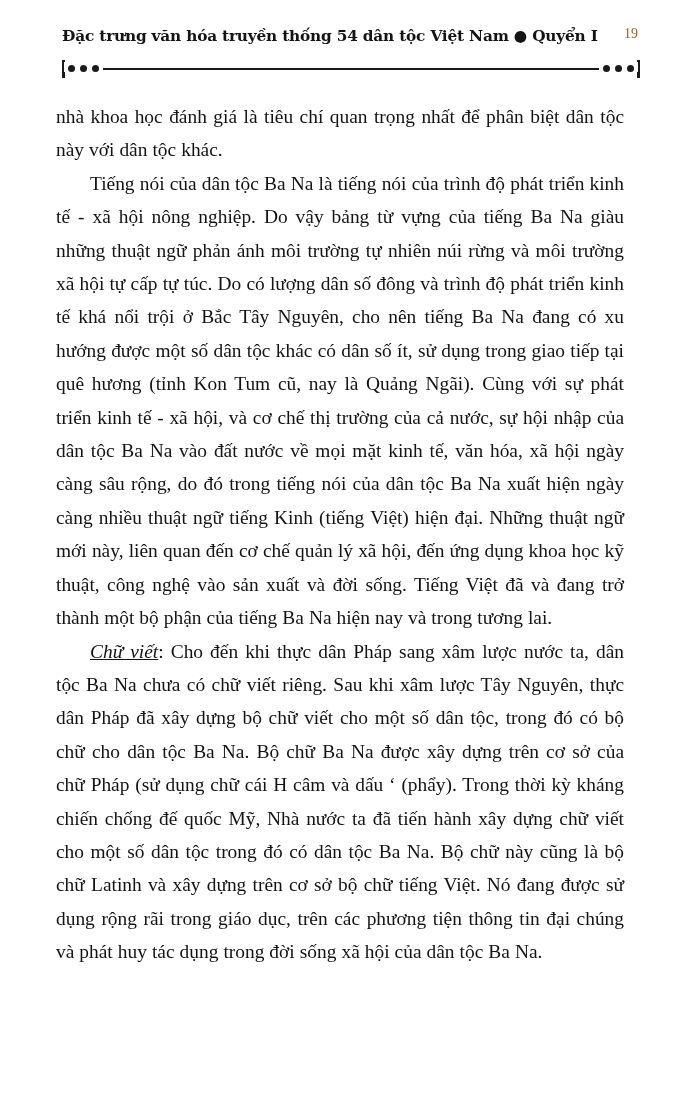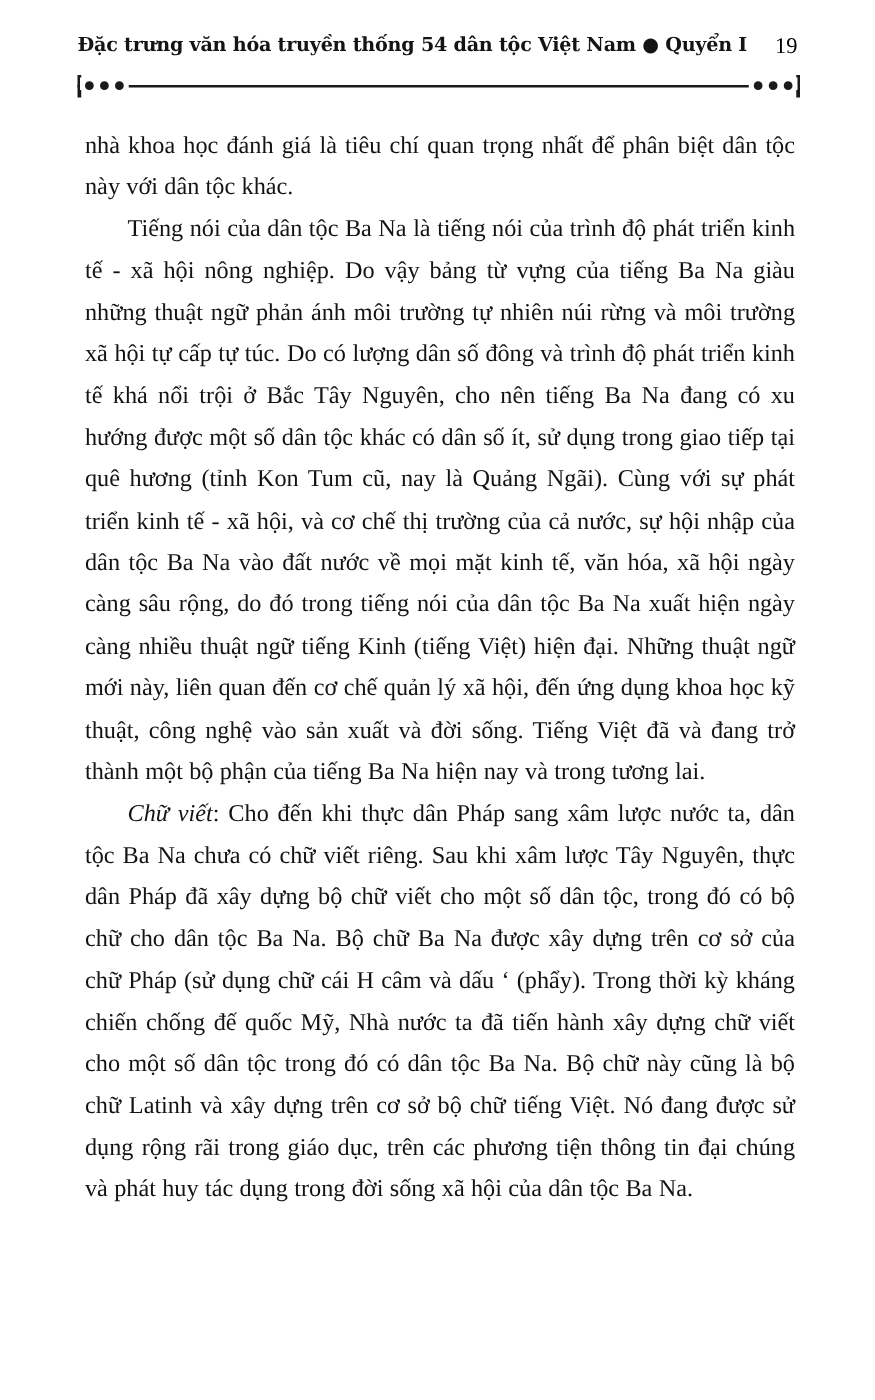--- a/index.html
+++ b/index.html
@@ -41,22 +41,22 @@
     font-size: 15.5px;
     font-weight: bold;
     letter-spacing: -0.2px;
     color: #141414;
     white-space: nowrap;
     transform: scaleX(0.99);
     transform-origin: left center;
   }
   .header-page-number {
     font-family: "Liberation Serif", serif;
-    font-size: 18px;
-    color: #000000;
+    font-size: 14px;
+    color: #a16207;
     padding-right: 2px;
     line-height: 1;
     margin-top: 1px;
   }
 
   
   .rule-band {
     position: absolute;
     left: 62px;
     top: 60px;
@@ -95,21 +95,21 @@
     width: 3px;
     height: 18px;
     background: #1a1a1a;
   }
   .rule-cap.left { left: 0; }
   .rule-cap.right { right: 0; }
 
   
   .body-text {
     position: absolute;
-    left: 68px;
+    left: 56px;
     top: 100px;
     width: 568px;
   }
   .para {
     margin: 0;
     font-family: "Liberation Serif", serif;
     font-size: 19.4px;
     line-height: 33.4px;
     text-align: justify;
     text-justify: inter-word;
@@ -117,20 +117,21 @@
     word-spacing: 0.2px;
   }
   .para + .para {
     margin-top: 0;
   }
   .para.indent {
     text-indent: 34px;
   }
   .em-italic {
     font-style: italic;
+    text-decoration: underline;
   }
 
   
   .watermark {
     position: absolute;
     left: 0;
     bottom: 4px;
     width: 700px;
     text-align: center;
     font-family: "Liberation Sans", sans-serif;

